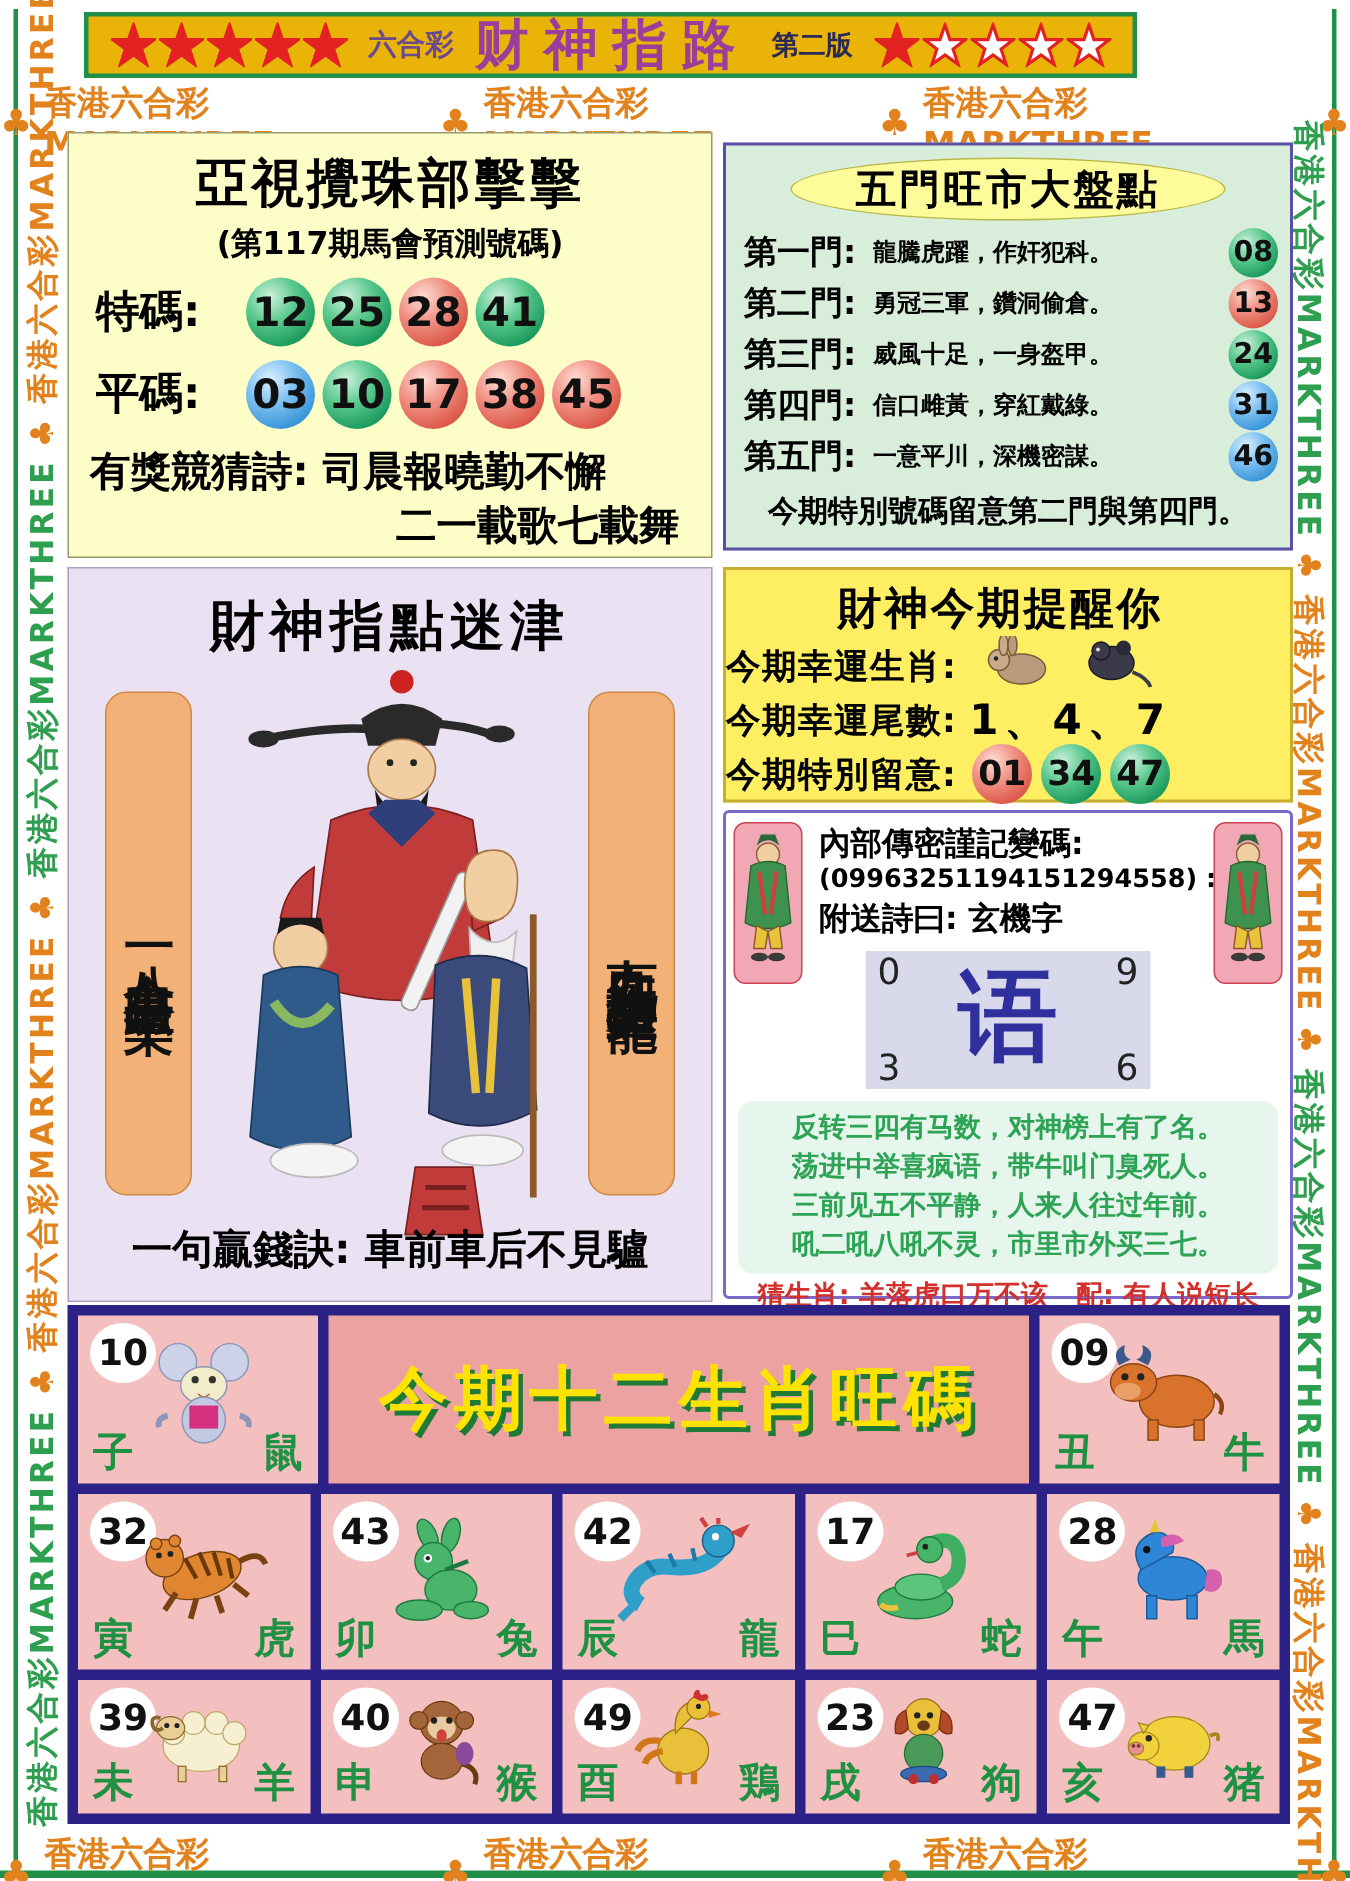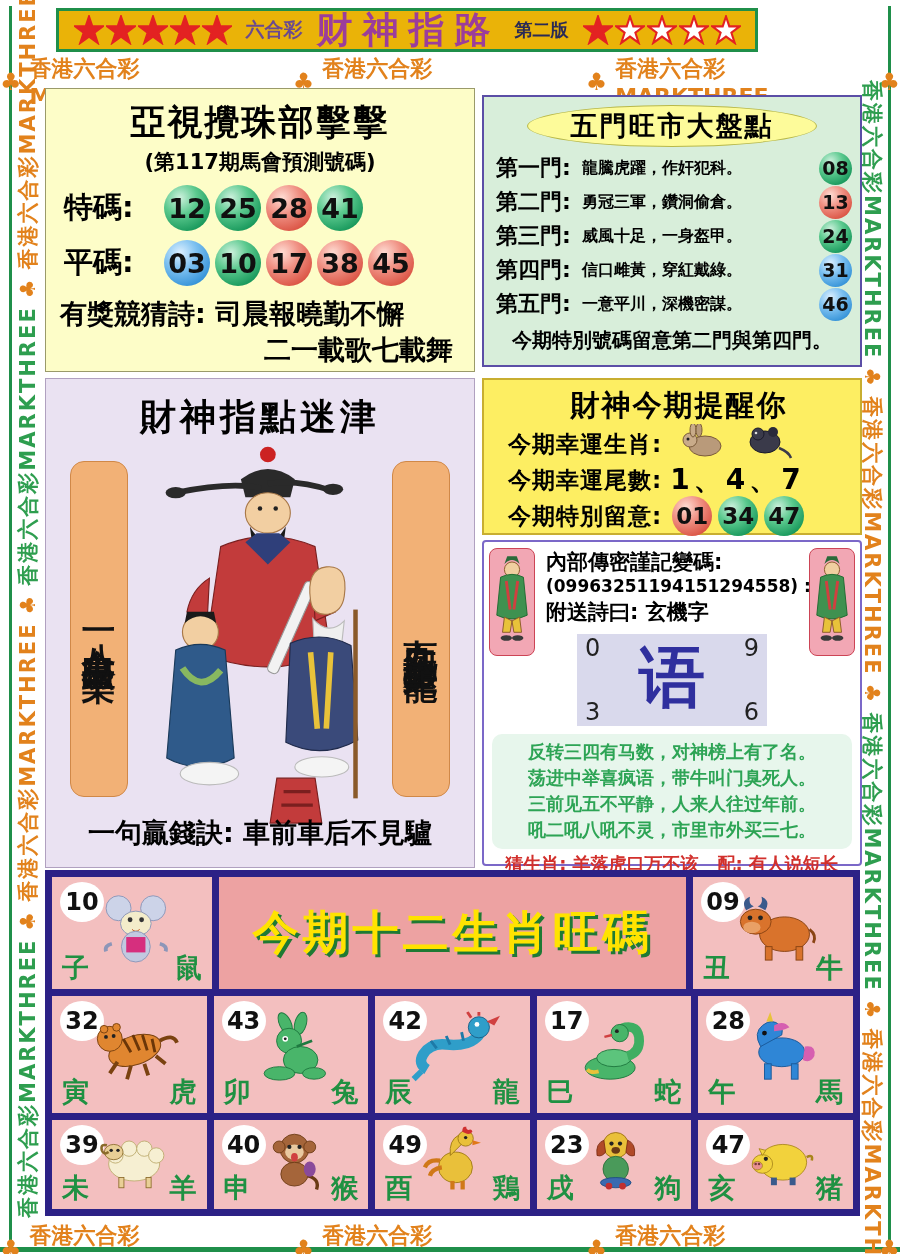--- a/index.html
+++ b/index.html
@@ -77,21 +77,21 @@
   .bd-oval { width:290px; height:42px; margin:8px auto 4px; background:#fdfb9a;
              border:1px solid #b8b84a; border-radius:50%; display:flex; align-items:center;
              justify-content:center; font-size:27px; font-weight:bold; letter-spacing:2px; }
   .fd-row { display:flex; align-items:center; padding:0 8px 0 12px; height:34px; }
   .fd-label { font-size:22px; font-weight:bold; width:86px; }
   .fd-text { font-size:16px; font-weight:bold; flex:1; }
   .bd-note { text-align:center; font-size:20px; font-weight:bold; margin-top:6px; }
 
   
   .box-remind { position:absolute; left:482px; top:378px; width:380px; height:157px;
-                background:#fdee62; border:2px solid #c8ae30; padding:6px 10px 0 24px; }
+                background:#fdee62; border:2px solid #c8ae30; padding:6px 10px 0 0; }
   .br-title { text-align:center; font-size:29px; font-weight:bold; letter-spacing:2px; }
   .br-row { display:flex; align-items:center; height:36px; }
   .br-label { font-size:23px; font-weight:bold; letter-spacing:1px; }
   .br-tails { font-size:28px; font-weight:bold; letter-spacing:4px; margin-left:8px; }
   .br-zicons { display:flex; gap:14px; margin-left:14px; }
   .br-zicons svg { width:52px; height:36px; }
 
   
   .box-secret { position:absolute; left:482px; top:540px; width:380px; height:326px;
                 background:#ffffff; border:2px solid #7b68c8; border-radius:4px; }

